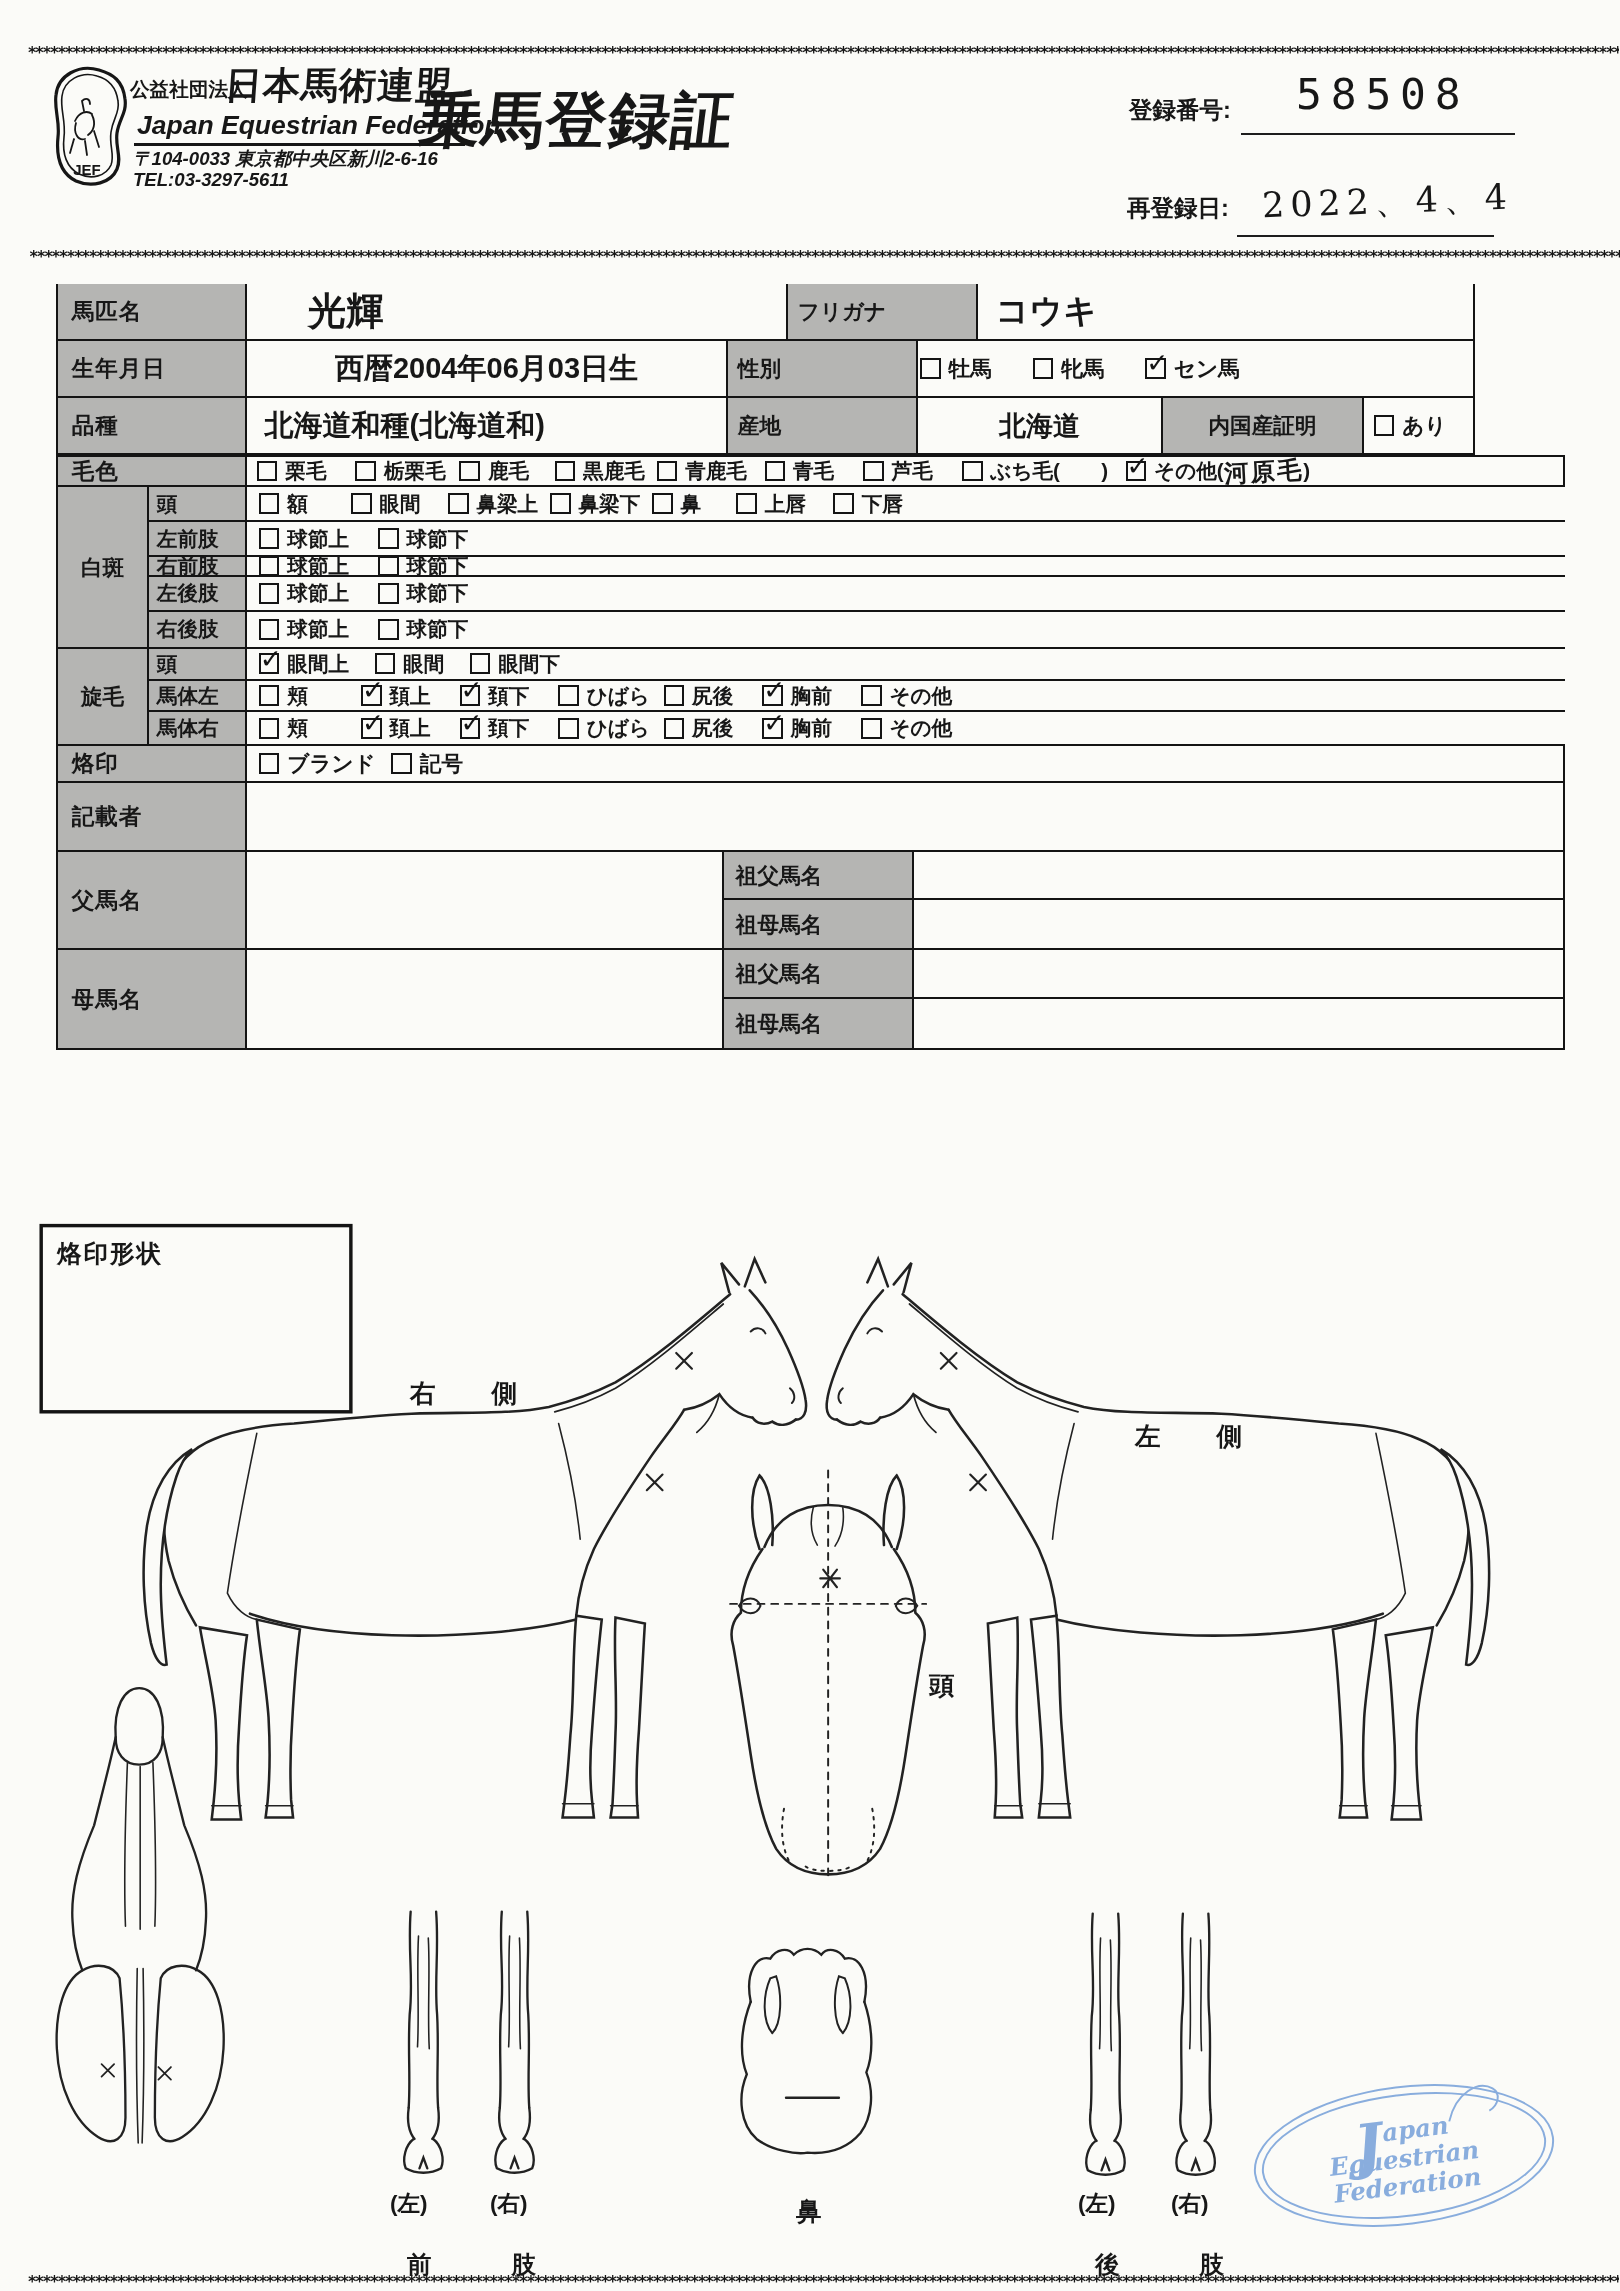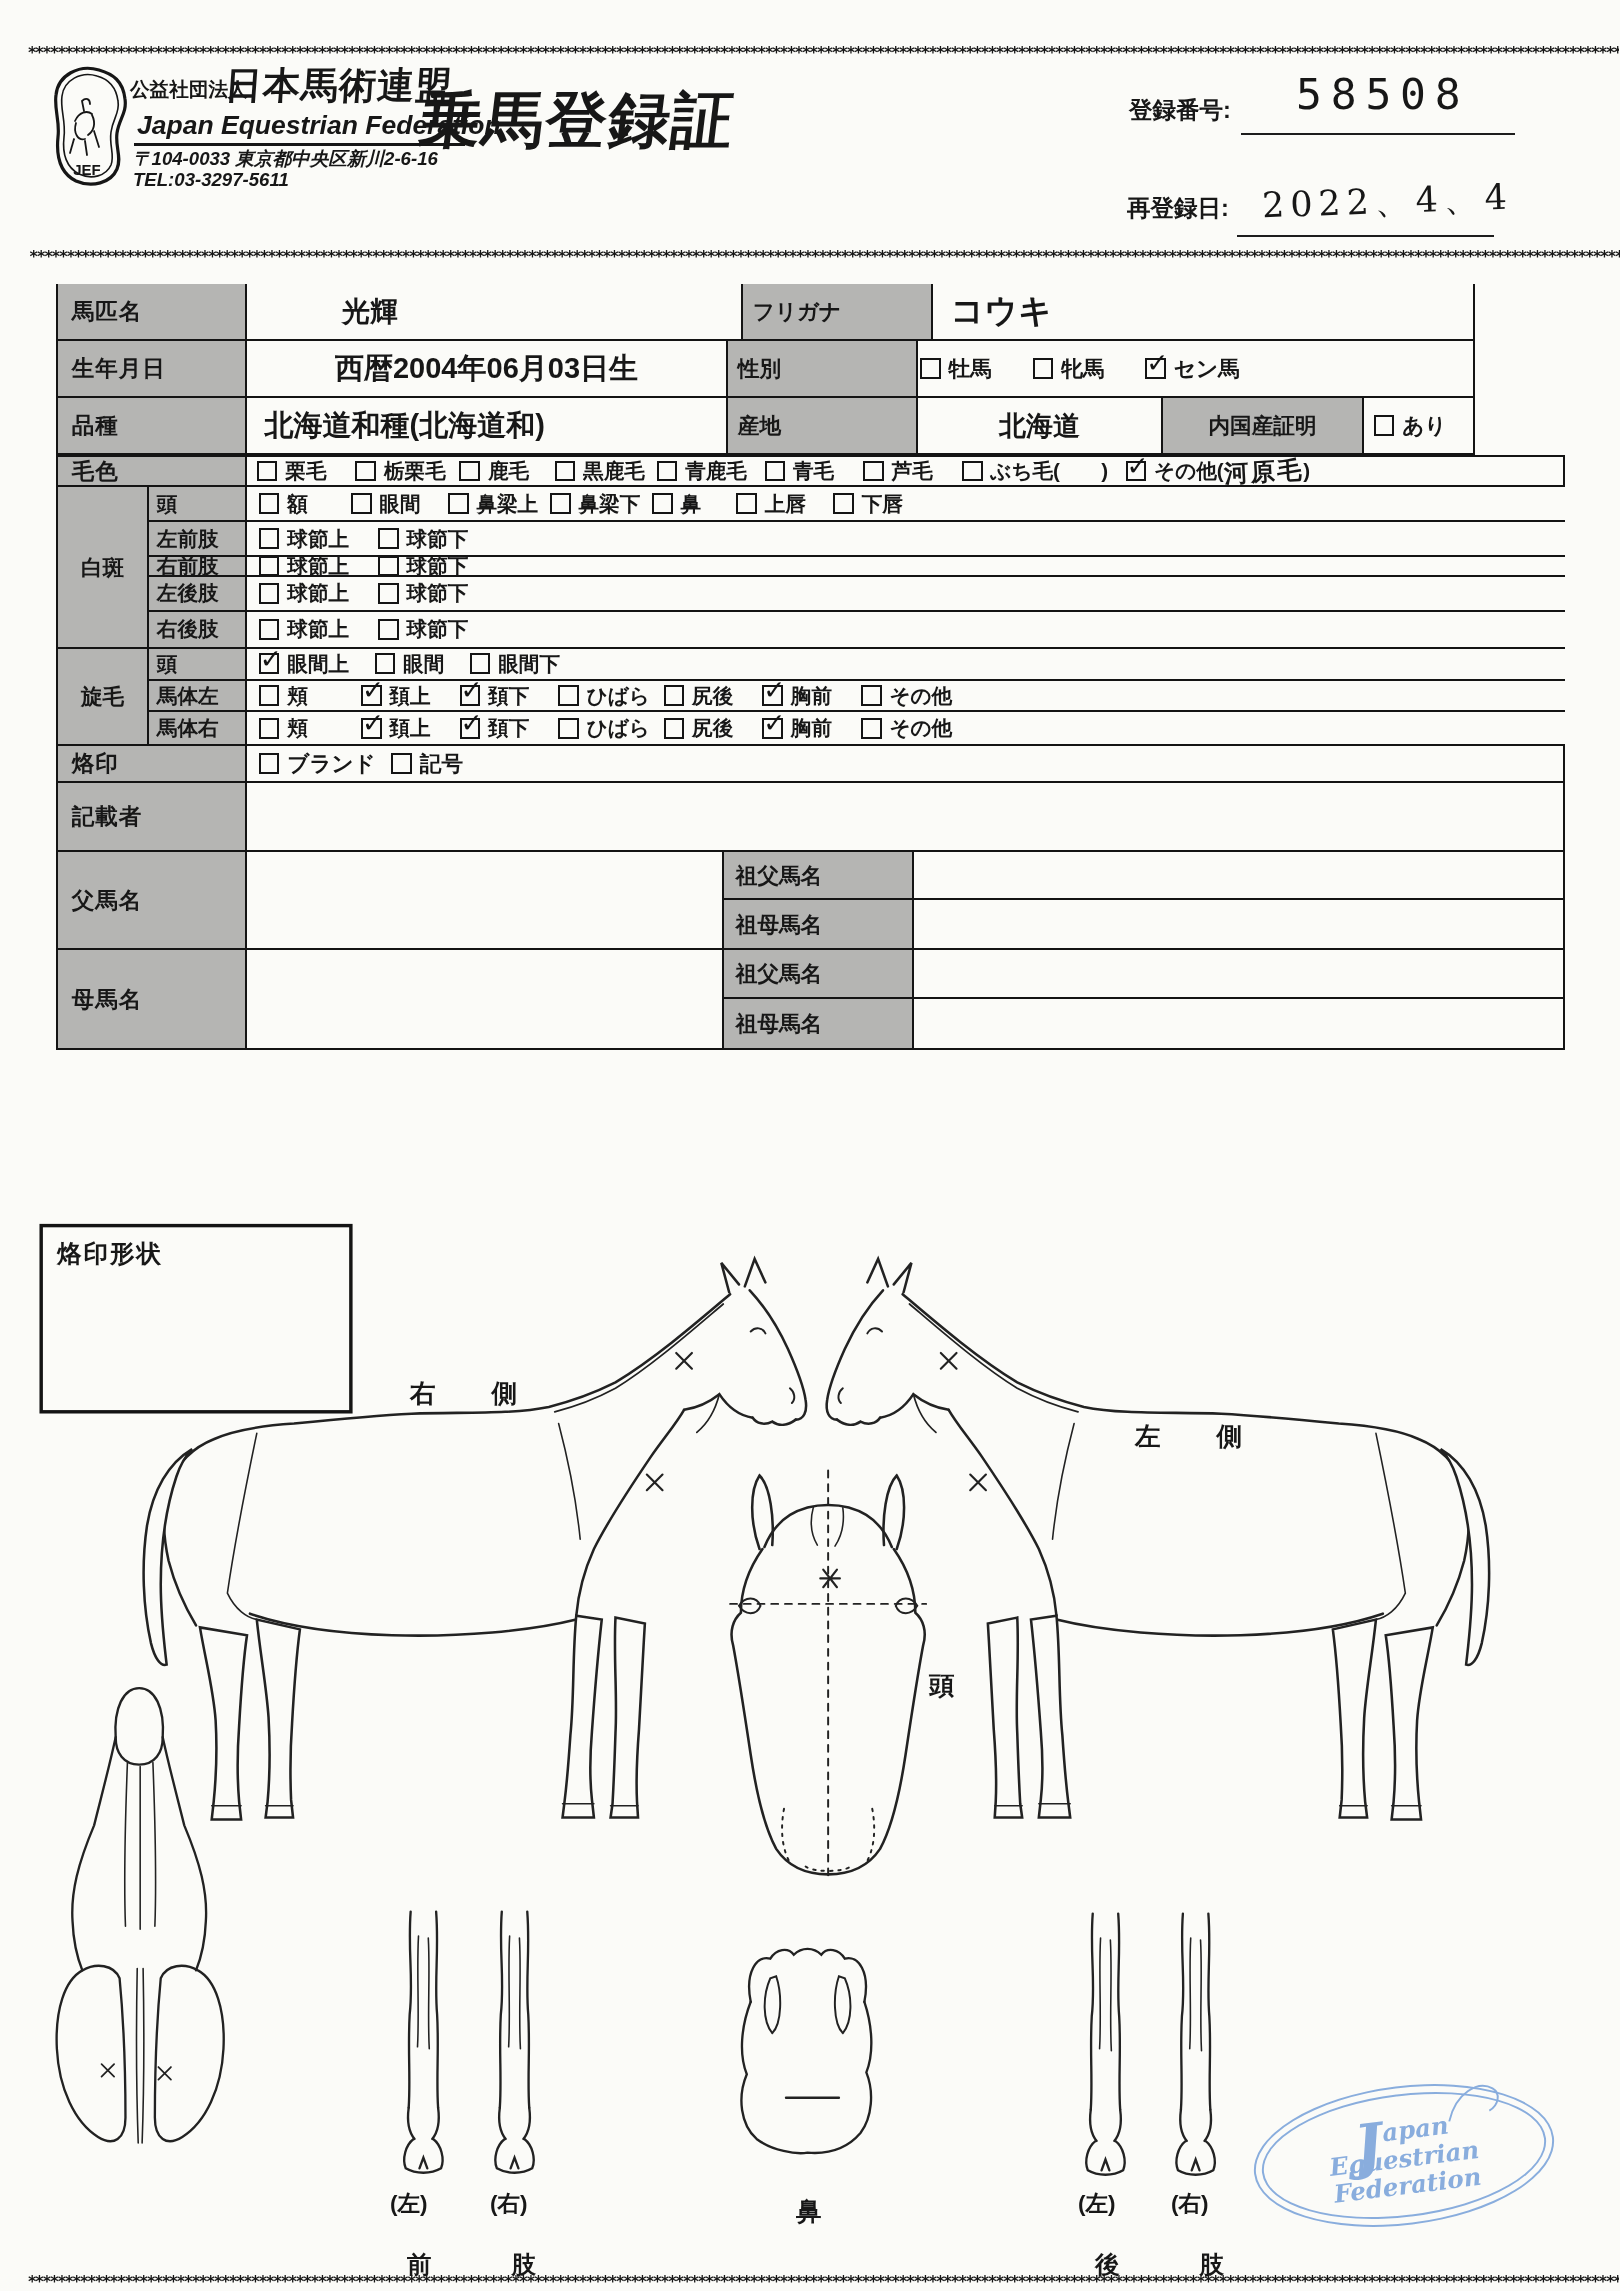--- a/index.html
+++ b/index.html
@@ -107,21 +107,21 @@
   <div class="abs hand dateval" style="left:1262px;top:178px;">2022、4、4</div>
   <div class="abs uline" style="left:1237px;top:196px;width:257px;height:39px;"></div>
 
   <div class="abs stars" style="left:29px;top:247px;">************************************************************************************************************************************************************************************************************************************************</div>
 
   <div class="tbl">
 
 
     <div class="trow wA" style="height:57px;">
       <div class="c g lab" style="width:189px;">馬匹名</div>
-      <div class="c val" style="width:496px;font-size:28px;padding-left:95px;">光輝</div>
+      <div class="c val" style="width:541px;font-size:38px;padding-left:61px;">光輝</div>
       <div class="c g lab2" style="width:190px;">フリガナ</div>
       <div class="c fill val" style="font-size:33px;padding-left:17.6px;">コウキ</div>
     </div>
 
     <div class="trow wA" style="height:57px;">
       <div class="c g lab" style="width:189px;">生年月日</div>
       <div class="c val ctr" style="width:481px;font-size:29px;">西暦2004年06月03日生</div>
       <div class="c g lab2" style="width:190px;">性別</div>
       <div class="c fill opts" style="padding-left:2px;">
         <span class="o" style="margin-right:41px;">

